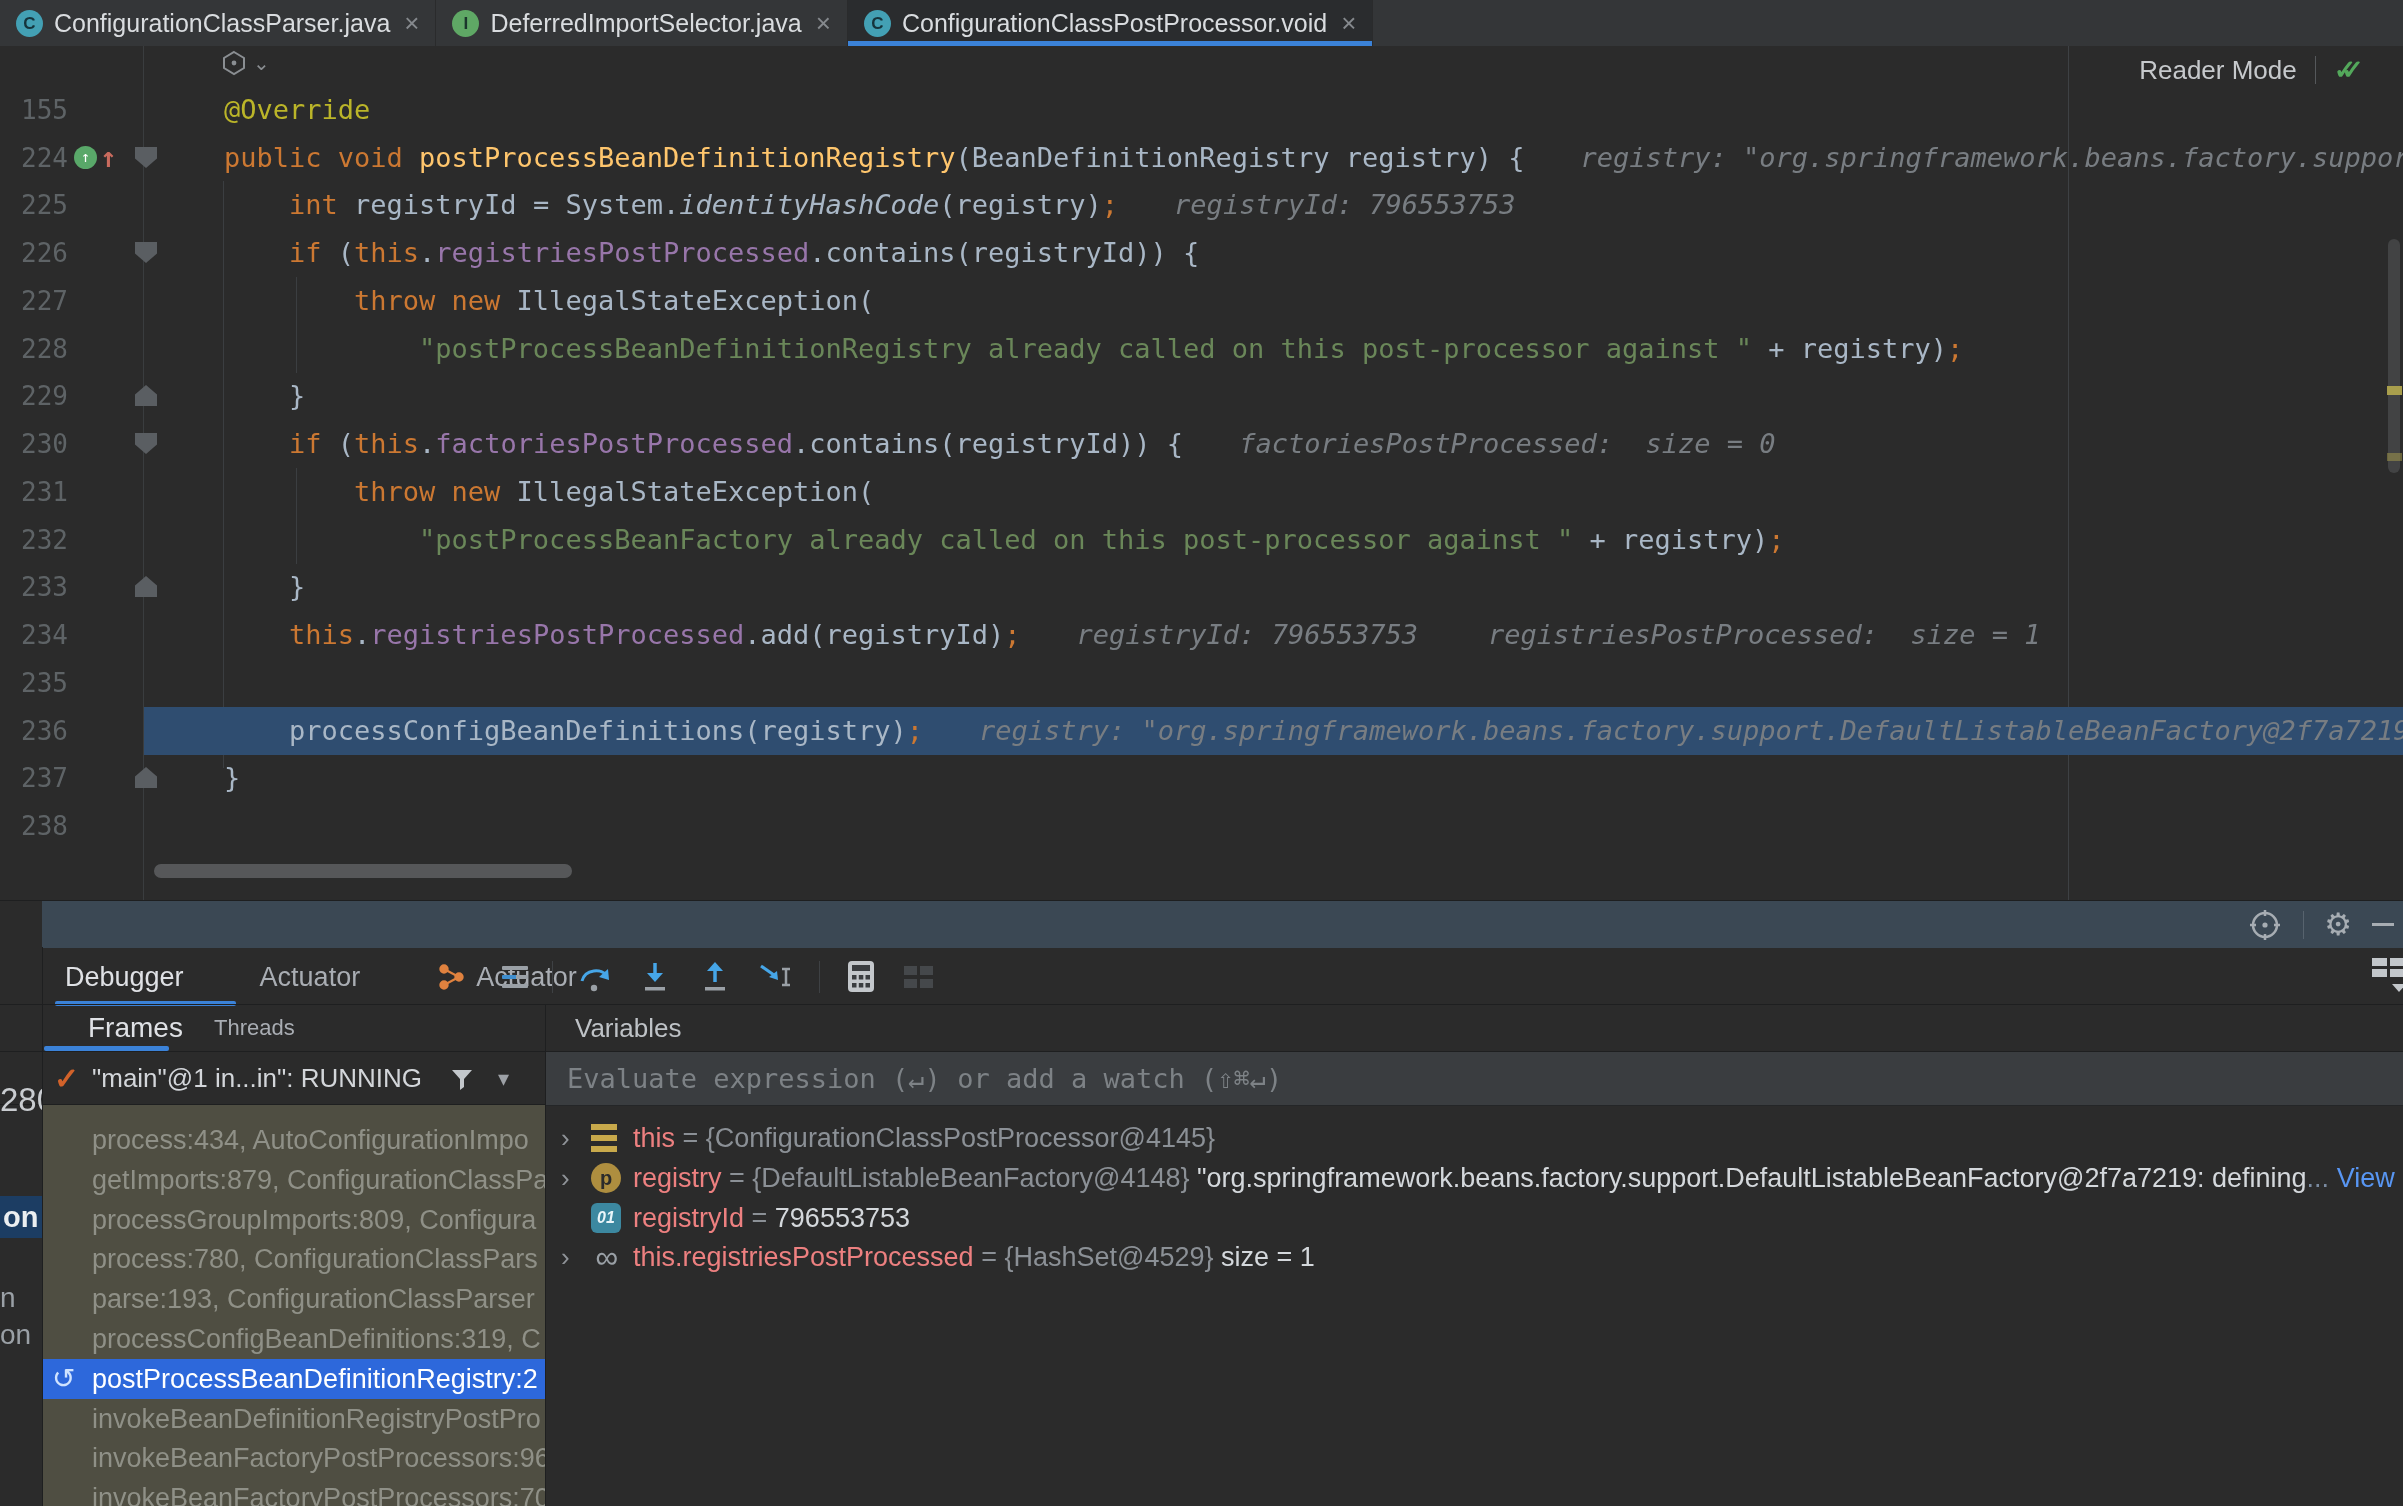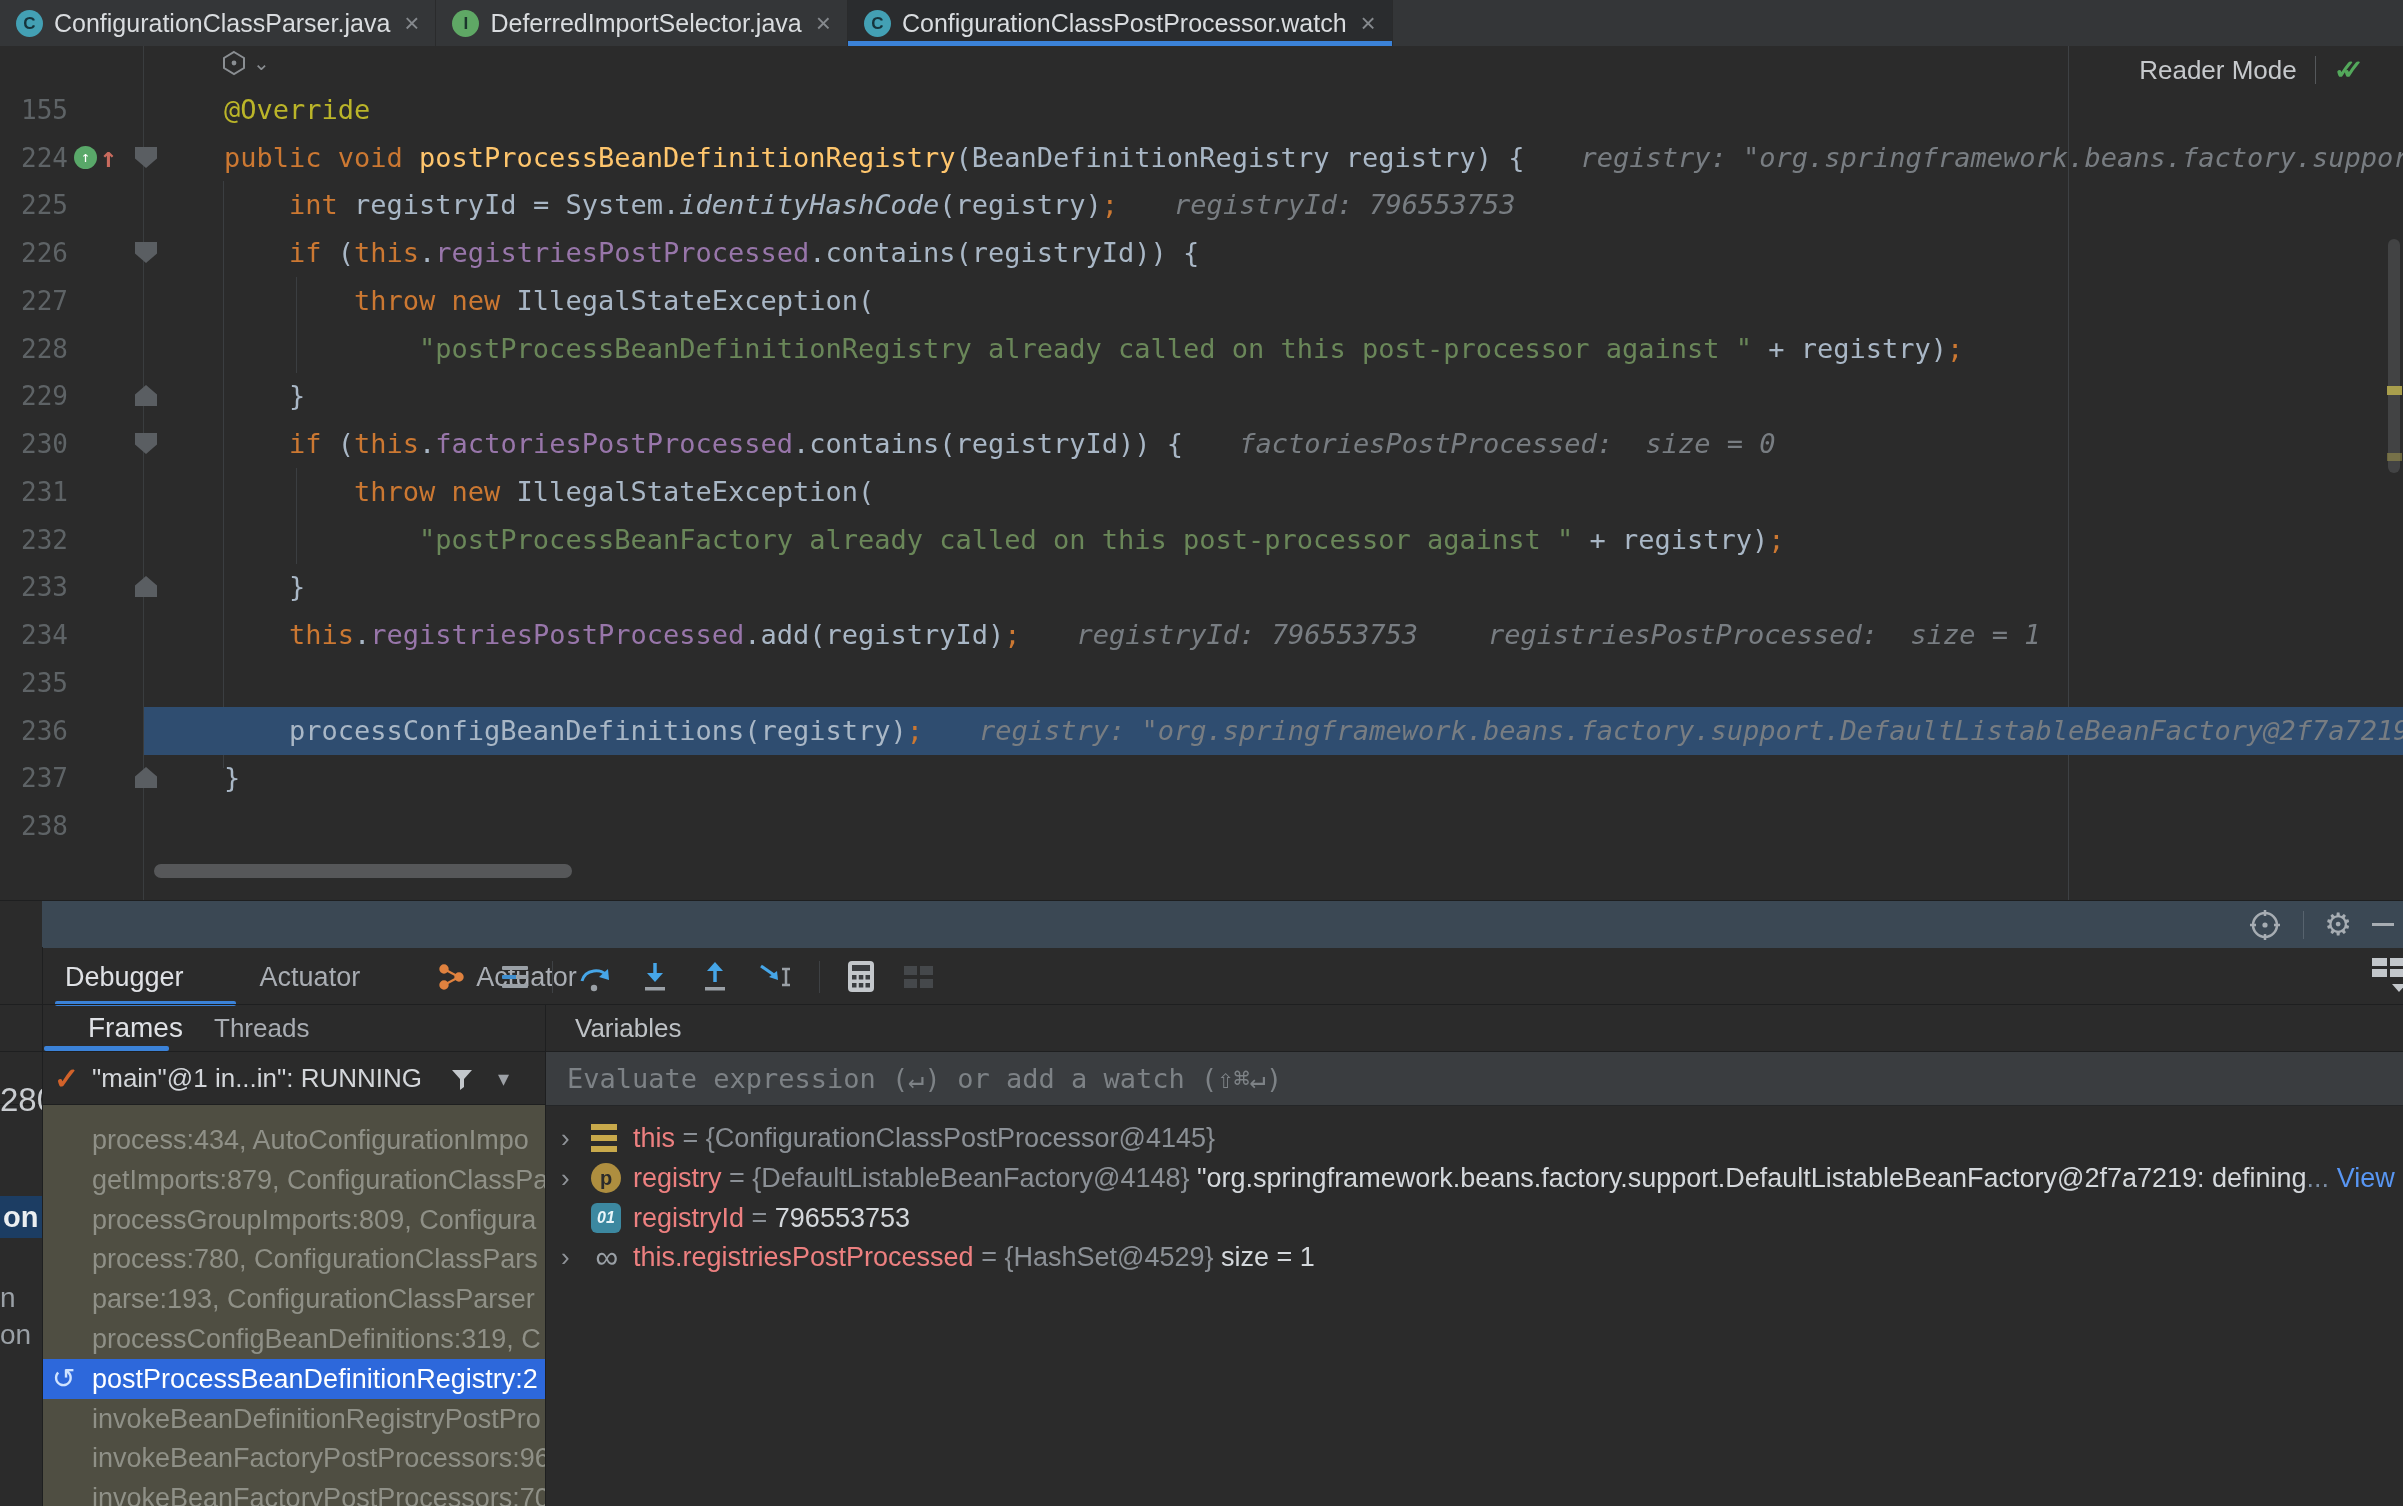--- a/index.html
+++ b/index.html
@@ -55,21 +55,21 @@
   .ttab{position:relative;display:flex;align-items:center;gap:10px;color:#a9adb3;font-size:27px;margin-right:76px;height:100%;}
   .ttab.active{color:#dfe1e5;}
   .ttab-underline{position:absolute;left:55px;top:100px;width:181px;height:5px;background:#3b82d8;border-radius:2px;}
   .dbg-toolbar{position:absolute;left:502px;top:47px;height:58px;display:flex;align-items:center;gap:24px;}
   .tsep{width:1px;height:32px;background:#3e4144;}
   .hamb{display:flex;flex-direction:column;gap:5px;width:26px;}
   .hamb i{display:block;height:4px;background:#9aa0a6;border-radius:1px;}
   .hamb i.half{background:linear-gradient(90deg,#3f8ecf 0 14px,#9aa0a6 14px);}
   .mosaic{position:absolute;left:2372px;top:57px;}
   .frames-hdr-label{position:absolute;left:88px;top:104px;height:46px;line-height:46px;font-size:28px;color:#dfe1e5;}
-  .threads-hdr-label{position:absolute;left:214px;top:104px;height:46px;line-height:46px;font-size:26px;color:#a9adb3;}
+  .threads-hdr-label{position:absolute;left:214px;top:104px;height:46px;line-height:46px;font-size:22px;color:#a9adb3;}
   .frames-underline{position:absolute;left:44px;top:145px;width:125px;height:5px;background:#3b82d8;border-radius:2px;}
   .vars-hdr-label{position:absolute;left:575px;top:104px;height:46px;line-height:46px;font-size:26px;color:#bec2c6;}
   .thread-row{position:absolute;left:42px;top:151px;width:503px;height:53px;}
   .thread-check{position:absolute;left:12px;top:0;height:53px;line-height:53px;color:#d2622a;font-size:30px;font-weight:bold;}
   .thread-label{position:absolute;left:50px;top:0;height:53px;line-height:53px;color:#d3d6da;font-size:26px;white-space:nowrap;}
   .thread-filter{position:absolute;left:406px;top:13px;}
   .thread-dd{position:absolute;left:456px;top:0;height:53px;line-height:53px;color:#9da1a6;font-size:22px;}
   .frames-bg{position:absolute;left:42px;top:204px;width:503px;height:402px;background:#4f4e42;}
   .frame-row{position:absolute;left:42px;width:503px;height:40px;line-height:40px;font-size:27px;color:#8f9087;overflow:hidden;white-space:nowrap;}
   .frame-row .frame-label{position:absolute;left:50px;}
@@ -112,21 +112,21 @@
         <span class="tab-title">ConfigurationClassParser.java</span>
         <span class="tab-close">×</span>
       </div>
       <div class="tab">
         <span class="fbadge kind-interface">I</span>
         <span class="tab-title">DeferredImportSelector.java</span>
         <span class="tab-close">×</span>
       </div>
       <div class="tab active">
         <span class="fbadge kind-class">C</span>
-        <span class="tab-title">ConfigurationClassPostProcessor.watch</span>
+        <span class="tab-title">ConfigurationClassPostProcessor.void</span>
         <span class="tab-close">×</span>
       </div>
     </div>
 
   <div class="editor">
     <div class="gutter-sep"></div>
     <div class="mguide"></div>
     <div class="iguide" style="left:223px;top:135px;height:587px;"></div>
     <div class="iguide" style="left:296px;top:231px;height:96px;"></div>
     <div class="iguide" style="left:296px;top:422px;height:96px;"></div>

